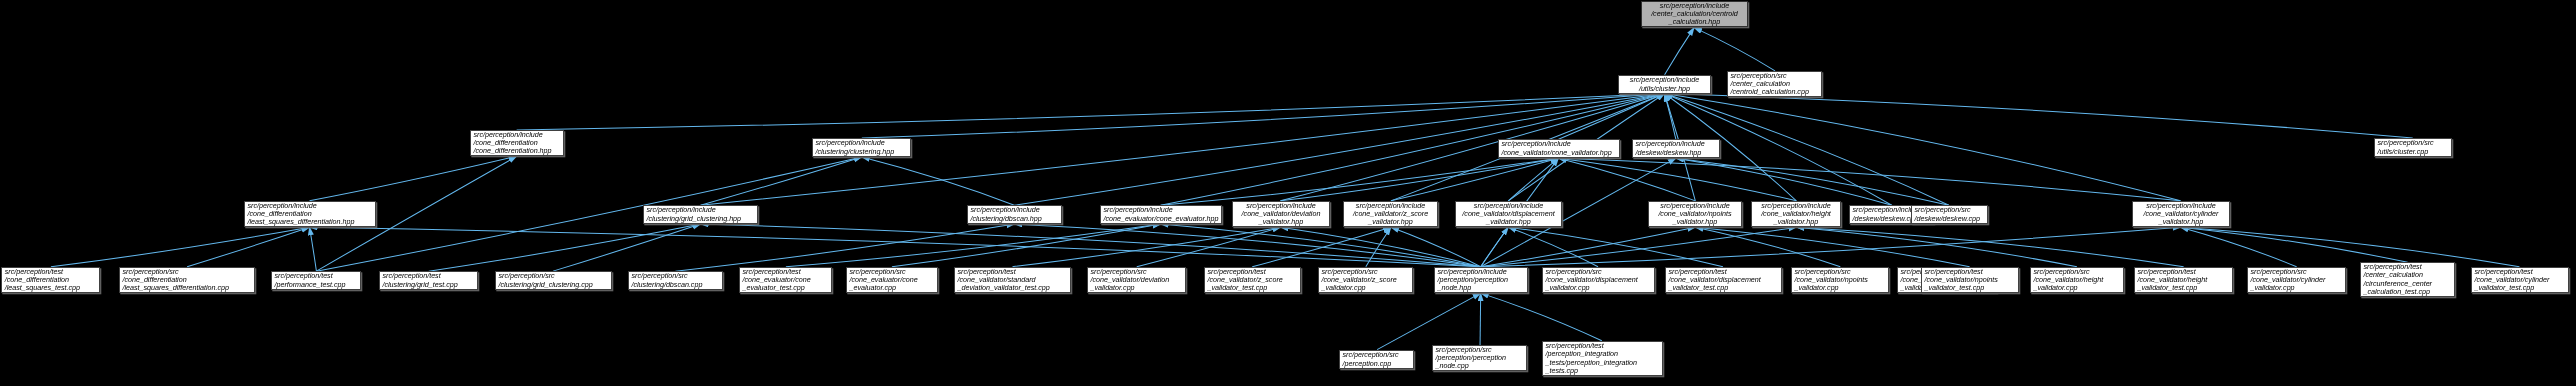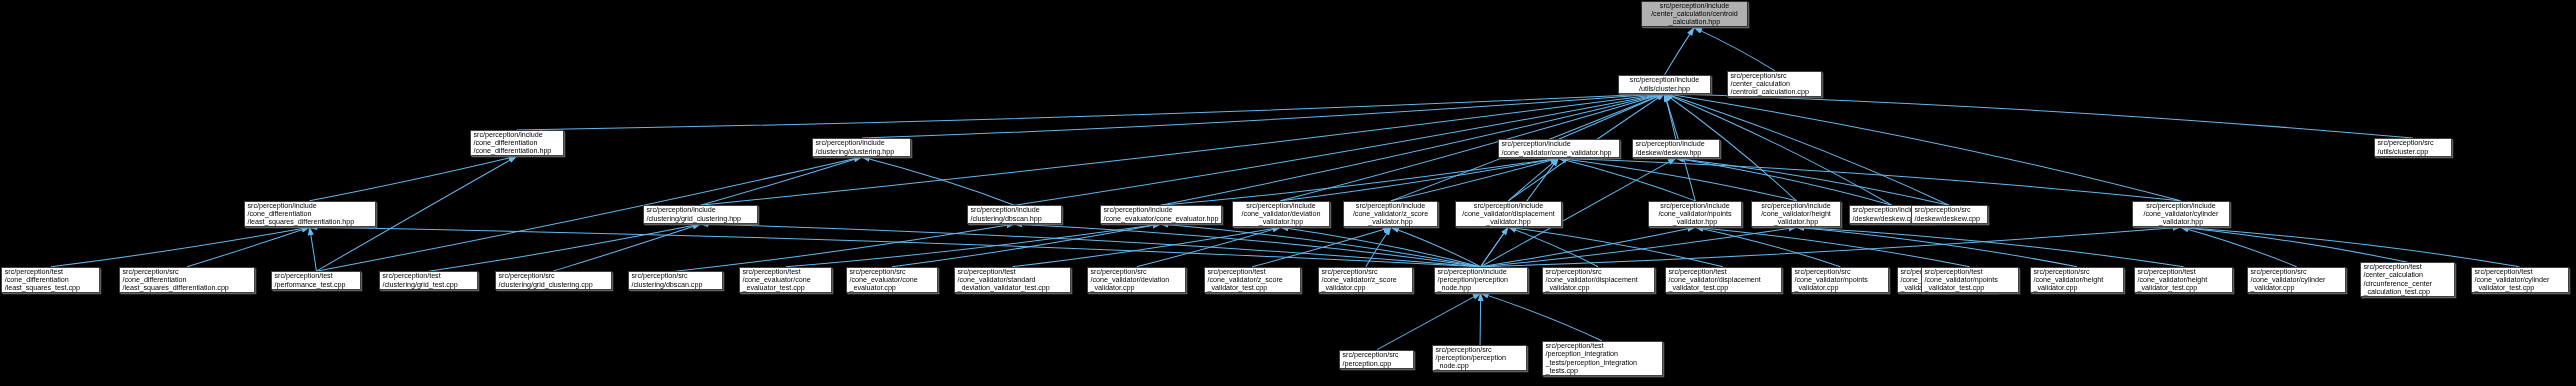--- a/index.html
+++ b/index.html
@@ -8,20 +8,21 @@
     padding: 0;
     background: #000000;
   }
   #graph {
     position: relative;
     width: 2576px;
     height: 386px;
     background: #000000;
     overflow: hidden;
     font-family: "Liberation Sans", sans-serif;
+    font-style: italic;
   }
   #edges {
     position: absolute;
     left: 0;
     top: 0;
     width: 2576px;
     height: 386px;
     pointer-events: none;
   }
   .node {

